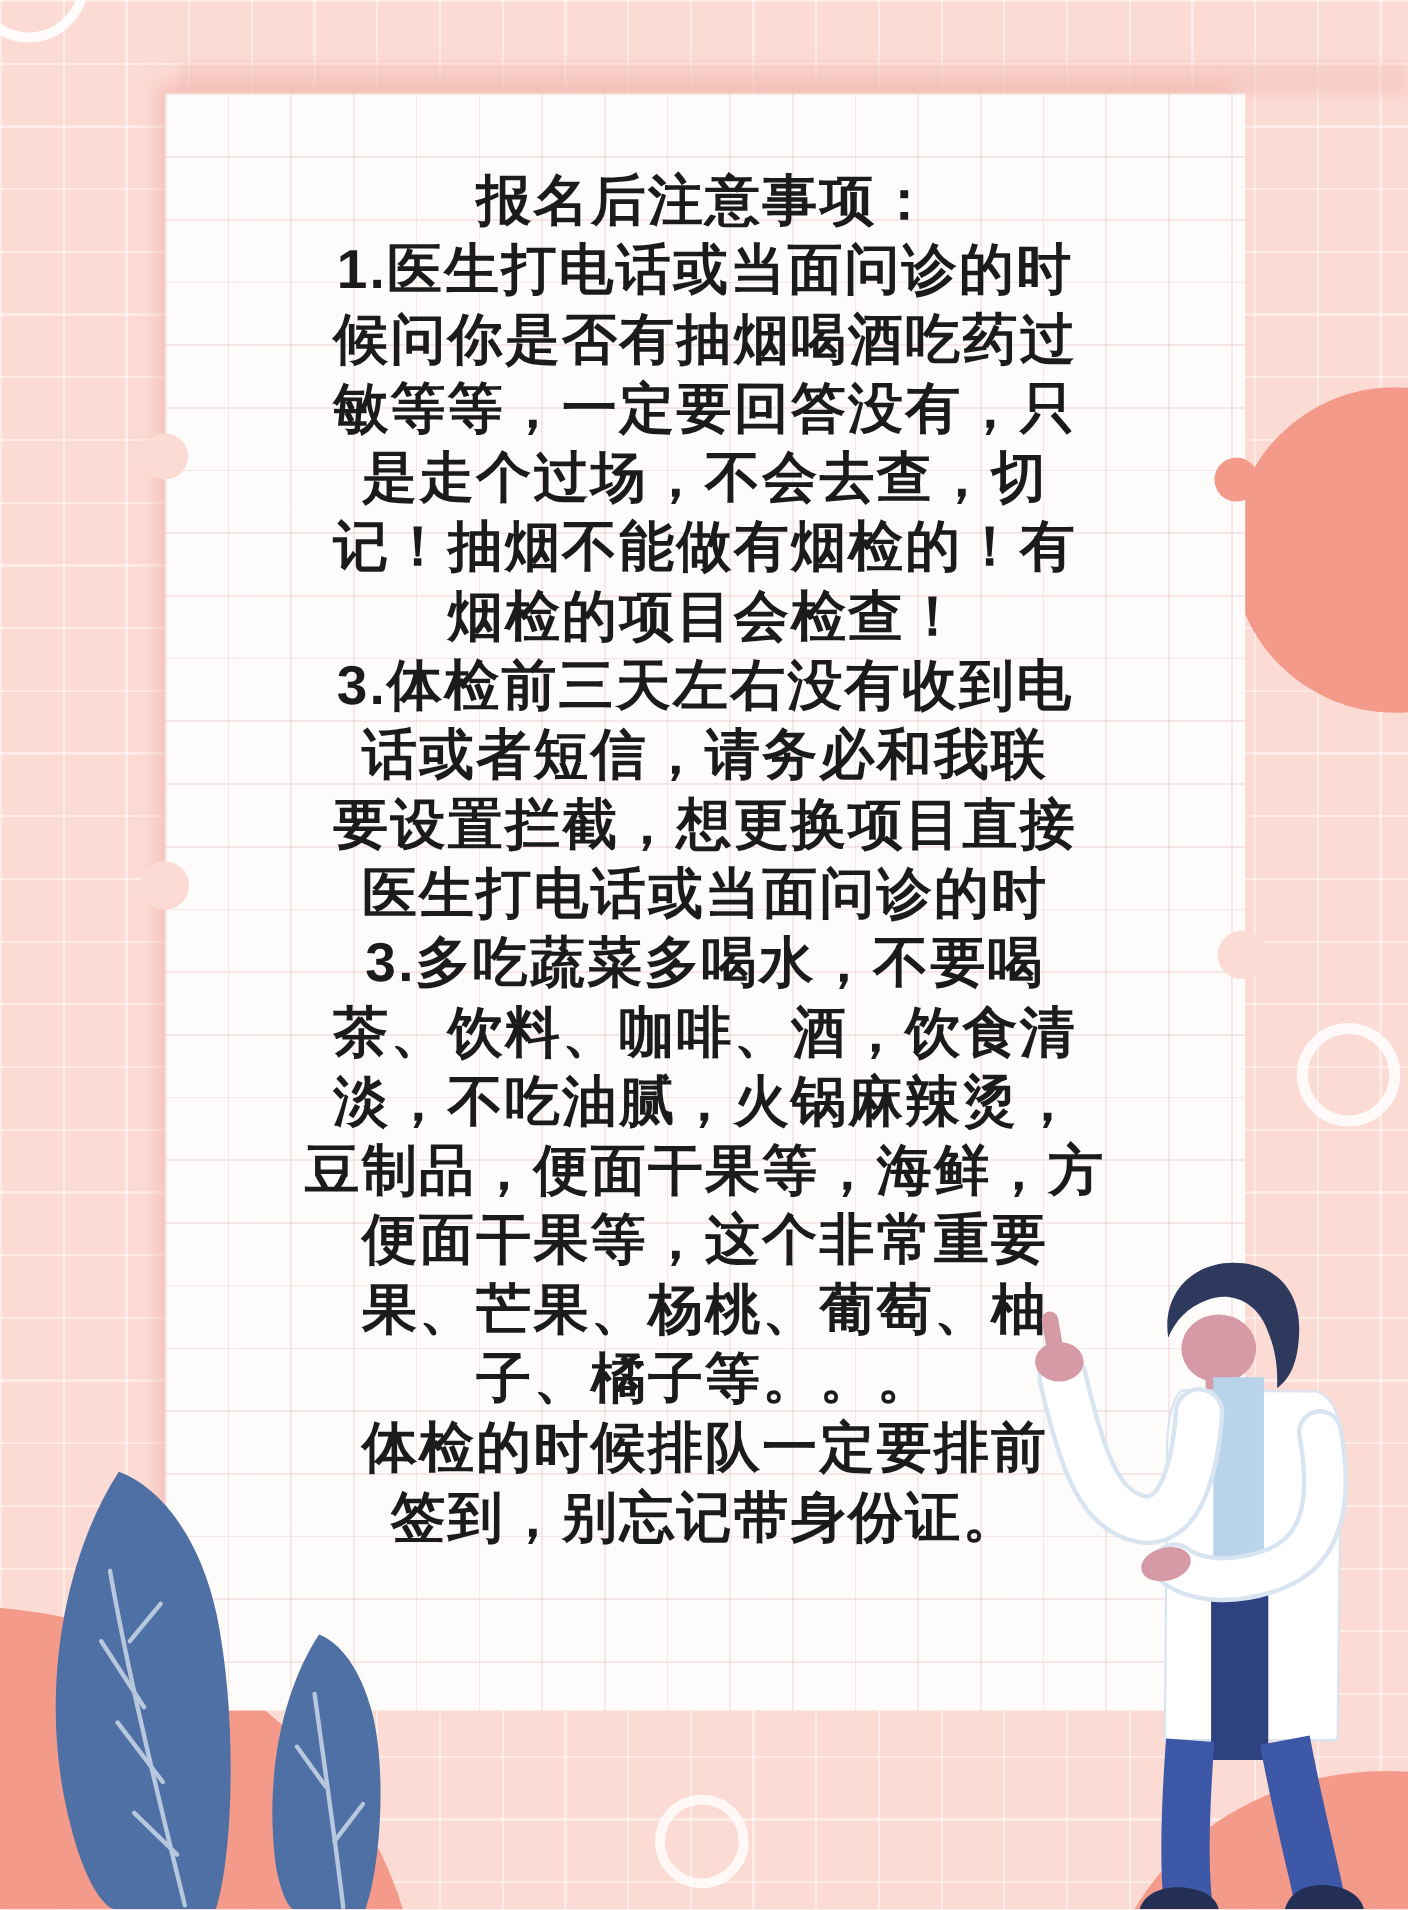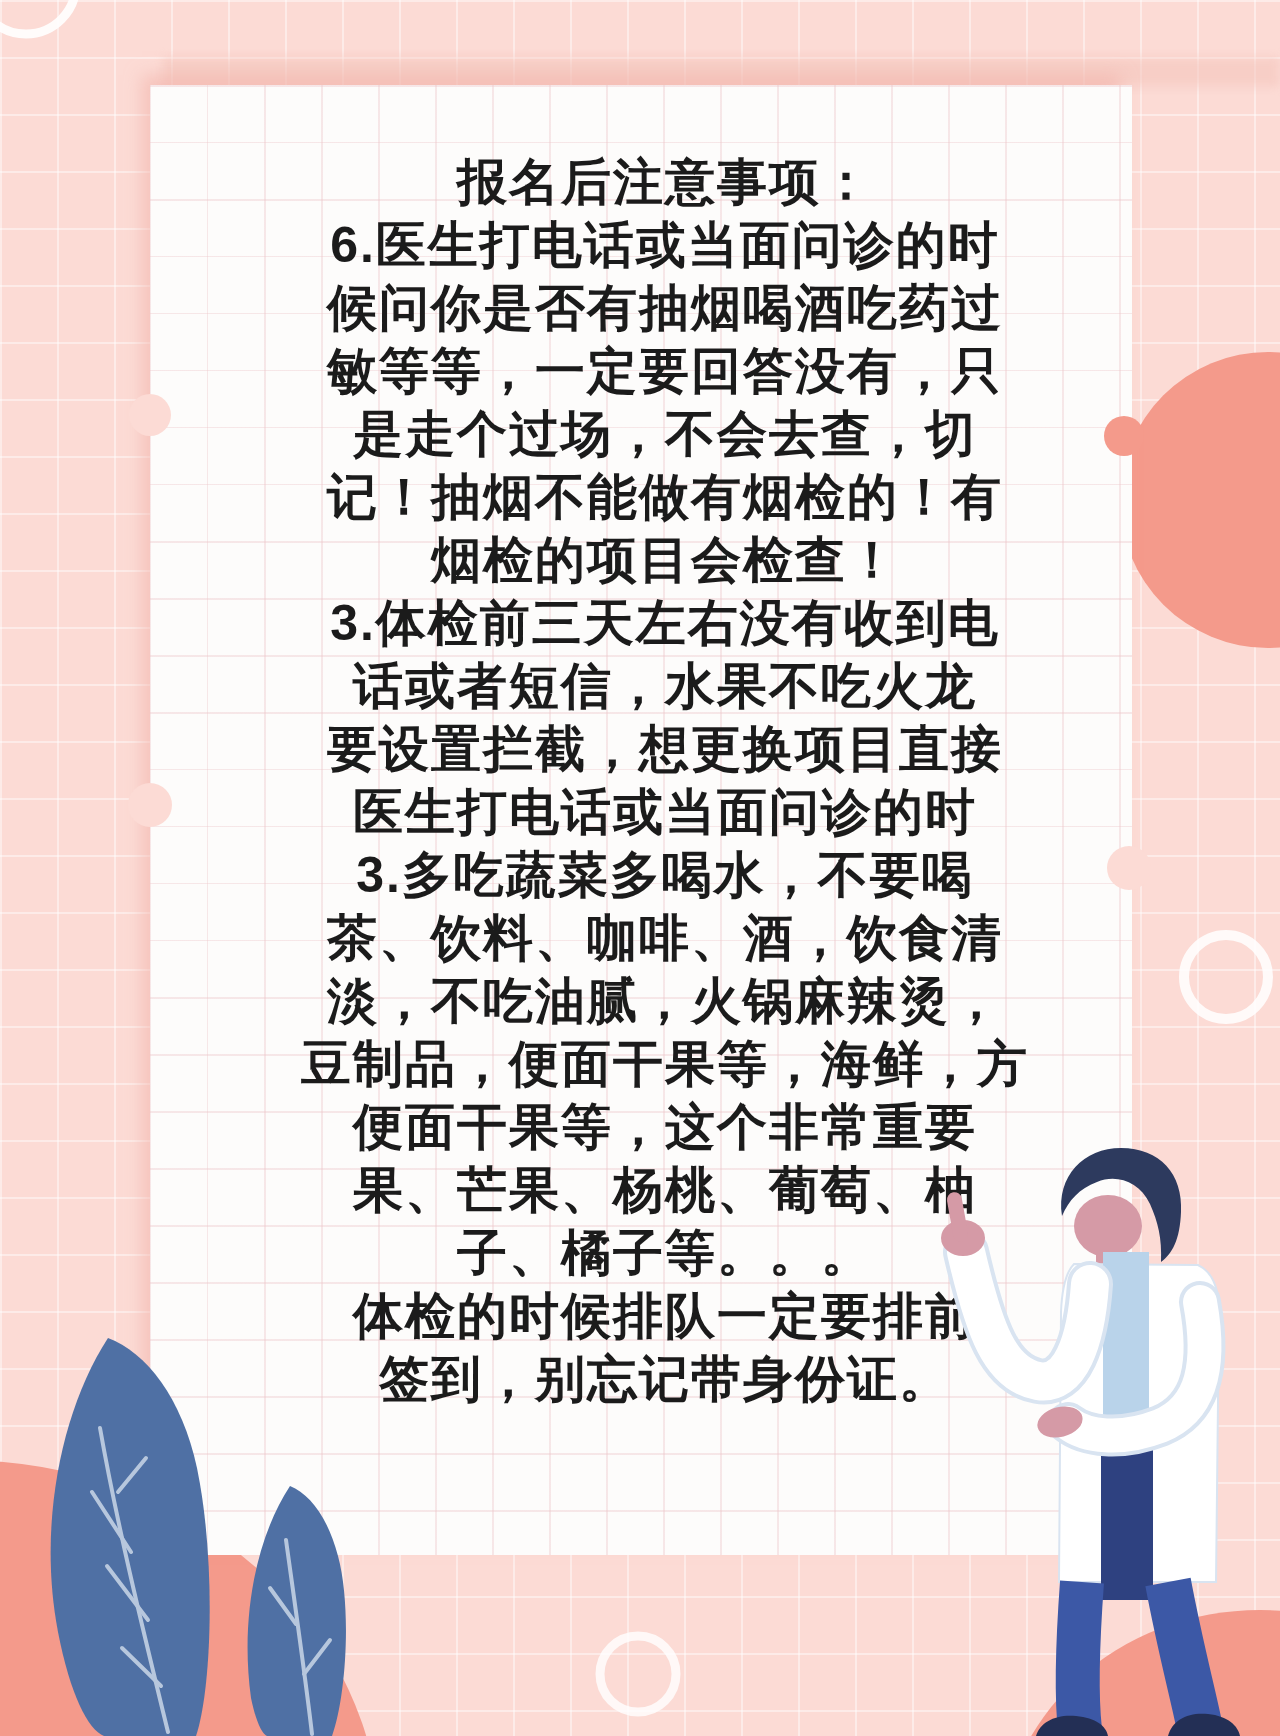--- a/index.html
+++ b/index.html
@@ -60,21 +60,20 @@
   }
   .line {
     width: 100%;
     text-align: center;
     font-size: 50px;
     line-height: 63px;
     font-weight: 800;
     letter-spacing: 2px;
     color: #1b1b1b;
     white-space: nowrap;
-    padding-left: 24px;
   }
   .front-deco { z-index: 3; pointer-events: none; }
 </style>
 </head>
 <body>
 
 <div class="stage">
 
   <div class="bg-grid"></div>
 
@@ -90,28 +89,28 @@
 
     <ellipse cx="1260" cy="1850" rx="260" ry="240" fill="#f49a8b"></ellipse>
 
     <circle cx="638" cy="1674" r="38" fill="none" stroke="rgba(255,255,255,0.8)" stroke-width="9"></circle>
   </svg>
 
   <div class="card-shadow-strip"></div>
 
   <div class="card">
     <div class="line">报名后注意事项：</div>
-    <div class="line">6.医生打电话或当面问诊的时</div>
+    <div class="line">1.医生打电话或当面问诊的时</div>
     <div class="line">候问你是否有抽烟喝酒吃药过</div>
     <div class="line">敏等等，一定要回答没有，只</div>
     <div class="line">是走个过场，不会去查，切</div>
     <div class="line">记！抽烟不能做有烟检的！有</div>
     <div class="line">烟检的项目会检查！</div>
     <div class="line">3.体检前三天左右没有收到电</div>
-    <div class="line">话或者短信，水果不吃火龙</div>
+    <div class="line">话或者短信，请务必和我联</div>
     <div class="line">要设置拦截，想更换项目直接</div>
     <div class="line">医生打电话或当面问诊的时</div>
     <div class="line">3.多吃蔬菜多喝水，不要喝</div>
     <div class="line">茶、饮料、咖啡、酒，饮食清</div>
     <div class="line">淡，不吃油腻，火锅麻辣烫，</div>
     <div class="line">豆制品，便面干果等，海鲜，方</div>
     <div class="line">便面干果等，这个非常重要</div>
     <div class="line">果、芒果、杨桃、葡萄、柚</div>
     <div class="line">子、橘子等。。。</div>
     <div class="line">体检的时候排队一定要排前</div>

